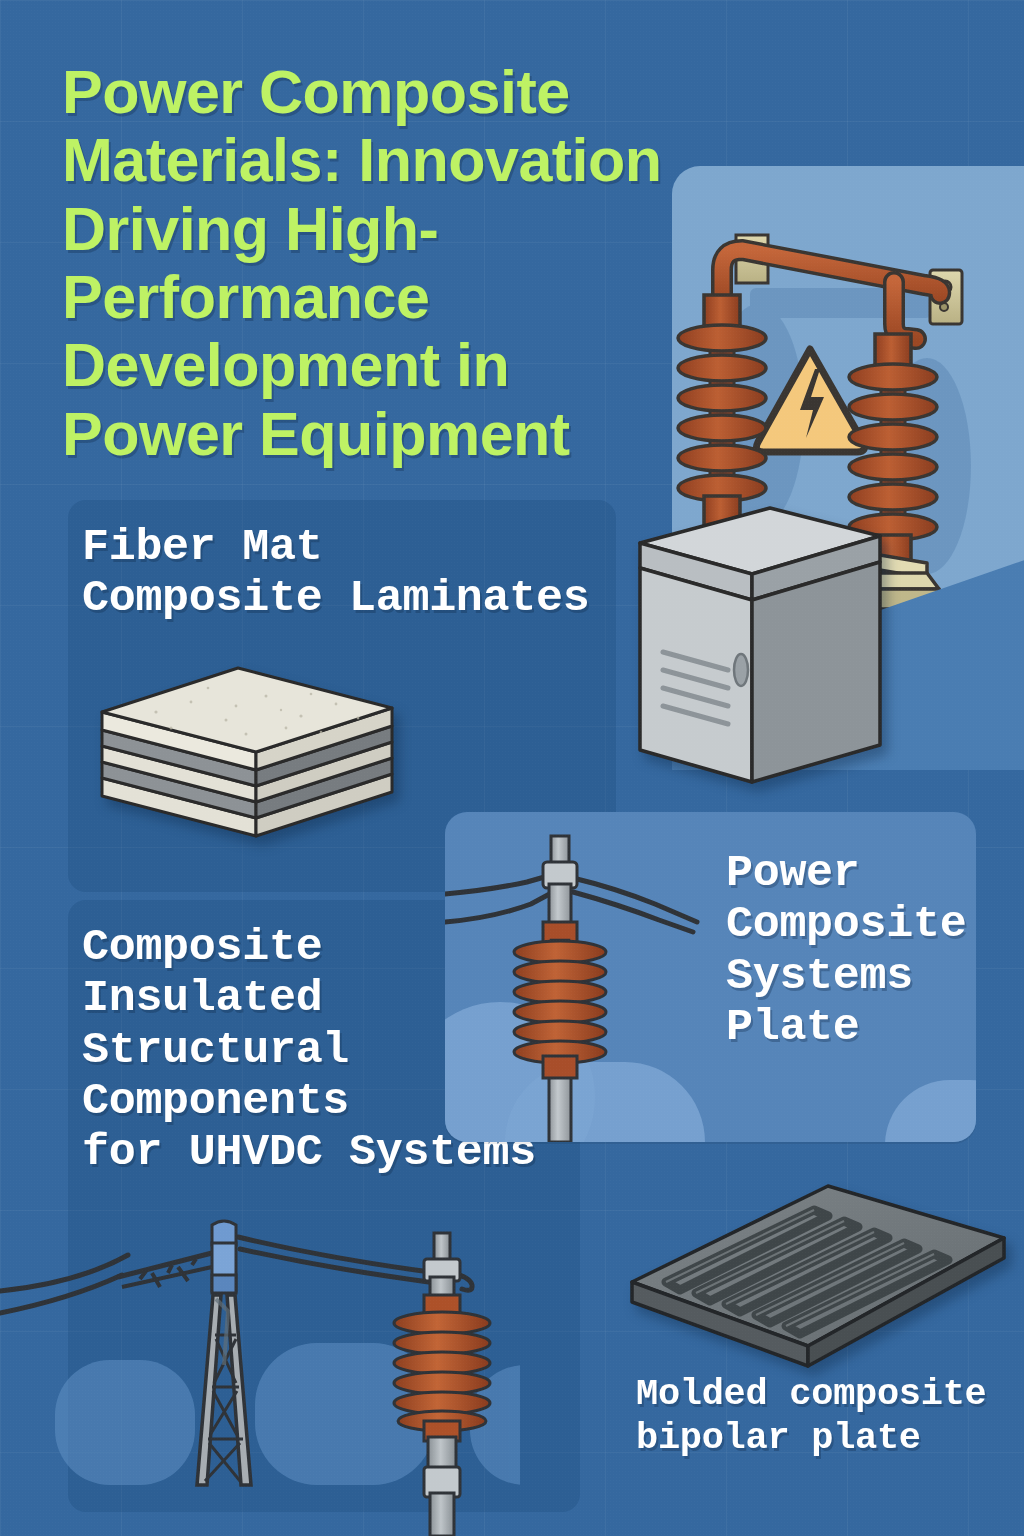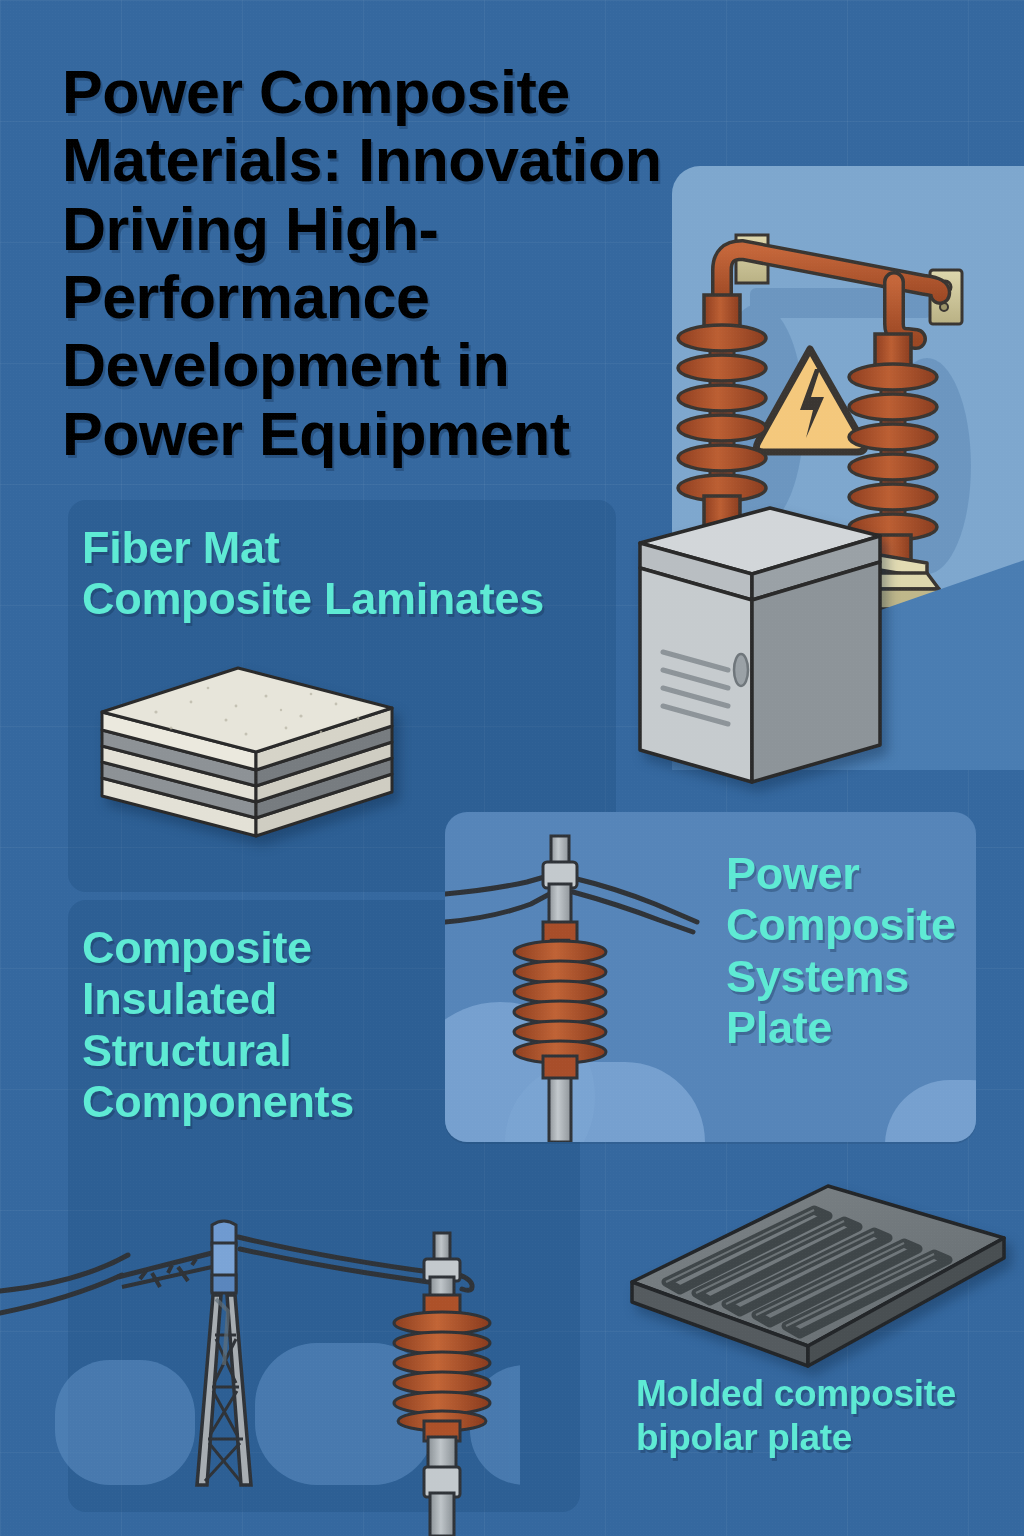--- a/index.html
+++ b/index.html
@@ -42,28 +42,28 @@
   .card-bp{
     position:absolute;left:445px;top:812px;width:531px;height:330px;
     border-radius:22px;background:#5685b9;overflow:hidden;
     box-shadow:0 2px 0 rgba(0,0,0,.07);
   }
   .cloud{position:absolute;background:#7ba4d2;border-radius:999px;opacity:.85;}
 
   
   .title{
     position:absolute;left:62px;top:58px;width:610px;
-    color:#000000;font-size:61px;line-height:1.12;font-weight:700;
+    color:#bef264;font-size:61px;line-height:1.12;font-weight:700;
     letter-spacing:-.5px;
     text-shadow:2px 3px 0 rgba(12,40,70,.30);
   }
   .h-label{
-    position:absolute;color:#5eead4;font-weight:700;
+    position:absolute;color:#ffffff;font-weight:700;
     text-shadow:2px 3px 0 rgba(12,40,70,.30);
-    line-height:1.14;letter-spacing:-.3px;
+    line-height:1.14;letter-spacing:-.3px;font-family:Liberation Mono, monospace;
   }
   .lbl-fiber{left:82px;top:522px;width:540px;font-size:45px;}
   .lbl-uhvdc{left:82px;top:922px;width:500px;font-size:45px;}
   .lbl-bipolar{left:726px;top:848px;width:250px;font-size:45px;}
   .cap-plate{left:636px;top:1372px;width:390px;font-size:37px;line-height:1.2;}
 
   svg{display:block;}
   .shadow-soft{filter:drop-shadow(6px 8px 6px rgba(10,35,62,.35));}
 </style>
 </head>
@@ -214,20 +214,21 @@
     </g>
   </svg>
 
   <div class="panel panel-b"></div>
 
   <div class="h-label lbl-uhvdc">
     <span>Composite</span><br>
     <span>Insulated</span><br>
     <span>Structural</span><br>
     <span>Components</span><br>
+    <span>for UHVDC Systems</span>
   </div>
 
   <div class="card-bp">
     <div class="cloud" style="left:-40px;top:190px;width:190px;height:190px;"></div>
     <div class="cloud" style="left:60px;top:250px;width:200px;height:160px;"></div>
     <div class="cloud" style="left:440px;top:268px;width:150px;height:130px;"></div>
 
     <svg style="position:absolute;left:0;top:0;" width="300" height="330" viewBox="0 0 300 330">
       <defs>
         <linearGradient id="shaft" x1="0" y1="0" x2="1" y2="0">

